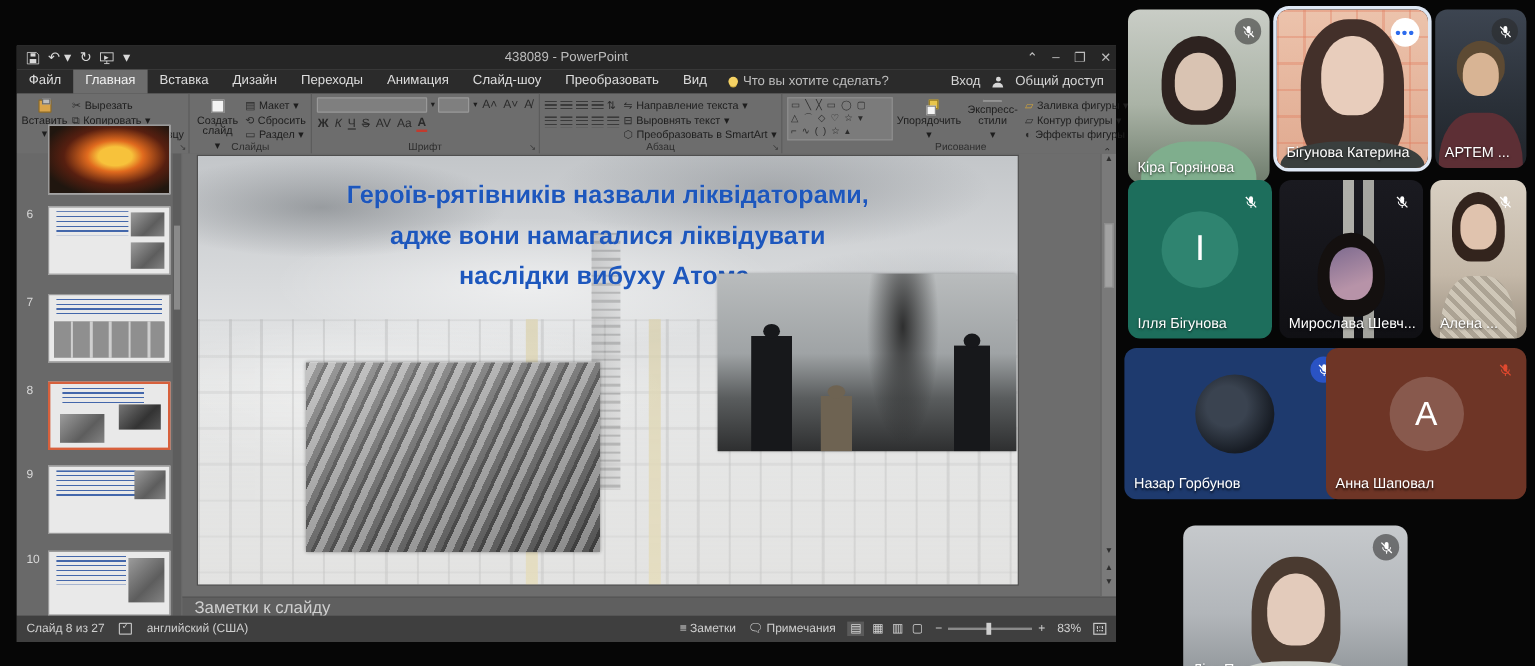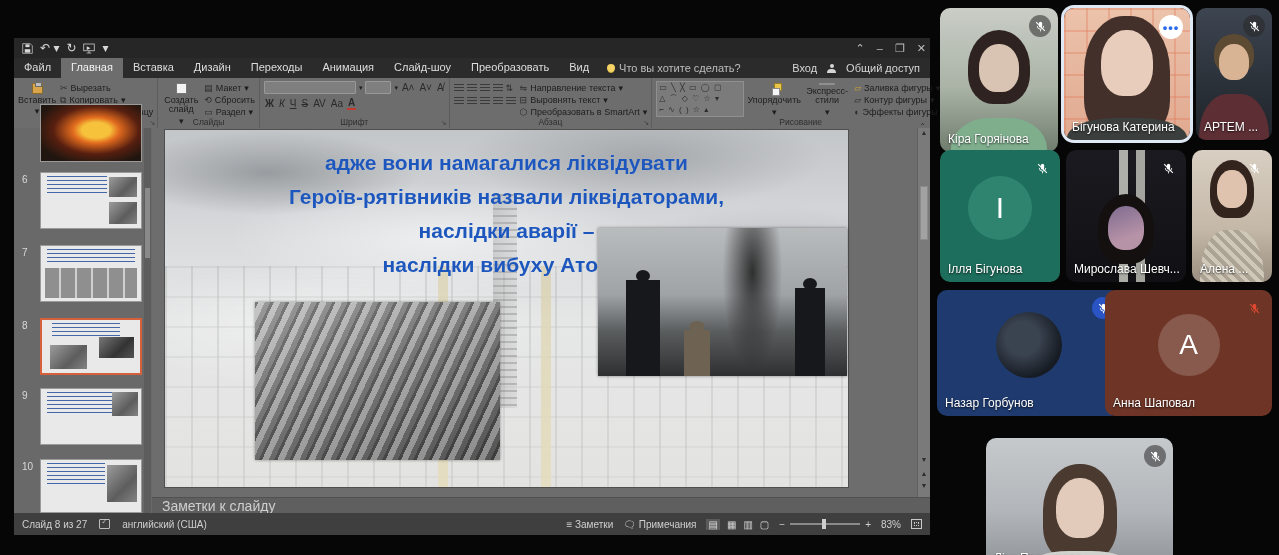--- a/index.html
+++ b/index.html
@@ -204,20 +204,21 @@
         <span class="qbtn">
             <svg width="12" height="11" viewBox="0 0 16 14">
               <rect x="1" y="1" width="14" height="9" fill="none" stroke="#d8d8d8"></rect>
               <path d="M5 4l5 2.5L5 9z" fill="#d8d8d8"></path>
               <line x1="8" y1="10" x2="8" y2="13" stroke="#d8d8d8"></line>
               <line x1="5" y1="13" x2="11" y2="13" stroke="#d8d8d8"></line>
             </svg>
           </span>
         <span class="qbtn">▾</span>
       </div>
+      <div class="title-text">438089 - PowerPoint</div>
       <div class="wctrl">
         <span>⌃</span>
         <span>–</span>
         <span>❐</span>
         <span>✕</span>
       </div>
     </div>
 
     <div class="tabrow">
       <span class="tab">Файл</span>
@@ -460,23 +461,22 @@
       </div>
 
       <div class="editcol">
         <div class="canvasarea">
 
           <div class="slide">
             <div class="clouds"></div>
             <div class="plant-ghost"></div>
             <div class="tower-ghost"></div>
             <div class="slide-text">
+              <div>Героїв-рятівників назвали ліквідаторами,</div>
               <div>адже вони намагалися ліквідувати</div>
-              <div>Героїв-рятівників назвали ліквідаторами,</div>
-              <div>наслідки аварії –</div>
               <div>наслідки вибуху Атома.</div>
             </div>
             <div class="photoL"></div>
             <div class="photoR">
               <span class="sil head pR1"></span>
               <span class="sil head pR2"></span>
               <span class="pR3 sil"></span>
             </div>
           </div>
 

